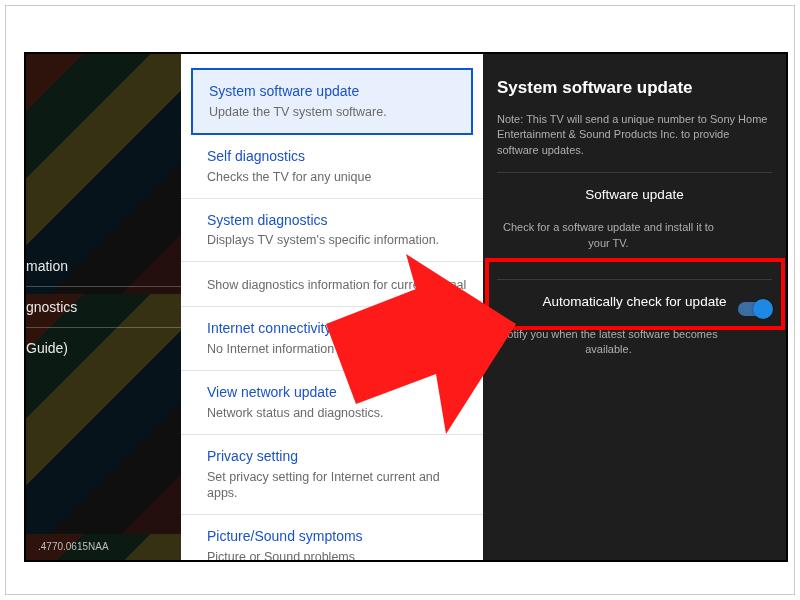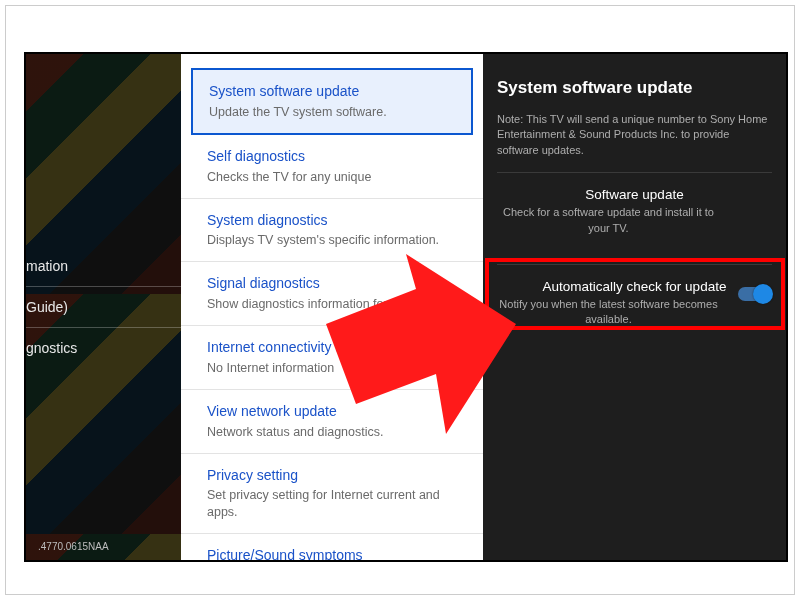--- a/index.html
+++ b/index.html
@@ -95,21 +95,21 @@
   .right-note { color: #aeaeae; font-size: 11px; line-height: 1.4; }
 
   .right-section {
     border-top: 1px solid #3a3a3a;
     padding: 14px 0 14px 0;
     margin-top: 14px;
     position: relative;
     text-align: center;
   }
   .right-sec-title { font-size: 13.5px; color: #fff; }
-  .right-sec-sub { font-size: 11px; color: #aeaeae; line-height: 1.4; margin-top: 3px; padding-right: 52px; }
+  .right-sec-sub { font-size: 11px; color: #aeaeae; line-height: 1.4; margin-top: 18px; padding-right: 52px; }
 
   .toggle {
     position: absolute; right: 2px; top: 22px;
     width: 32px; height: 14px;
     background: #3a6ea5;
     border-radius: 10px;
   }
   .toggle .knob {
     position: absolute; top: -3px; right: -3px;
     width: 20px; height: 20px;
@@ -136,22 +136,22 @@
 </head>
 <body>
 
 <div class="outer">
   <div class="tv-frame">
 
     <div class="bg-left"></div>
 
     <div class="left-items">
       <div class="left-item"><span>mation</span></div>
+      <div class="left-item"><span>gnostics</span></div>
       <div class="left-item"><span>Guide)</span></div>
-      <div class="left-item"><span>gnostics</span></div>
       <div class="left-version">.4770.0615NAA</div>
     </div>
 
     <div class="mid">
       <div class="mid-list">
 
         <div class="mid-item selected">
           <div class="mid-title">System software update</div>
           <div class="mid-sub">Update the TV system software.</div>
         </div>
@@ -160,21 +160,20 @@
           <div class="mid-title">Self diagnostics</div>
           <div class="mid-sub">Checks the TV for any unique</div>
         </div>
 
         <div class="mid-item">
           <div class="mid-title">System diagnostics</div>
           <div class="mid-sub">Displays TV system's specific information.</div>
         </div>
 
         <div class="mid-item">
-          <div class="mid-title">Signal diagnostics</div>
           <div class="mid-sub">Show diagnostics information for current signal</div>
         </div>
 
         <div class="mid-item">
           <div class="mid-title">Internet connectivity symptoms</div>
           <div class="mid-sub">No Internet information</div>
         </div>
 
         <div class="mid-item">
           <div class="mid-title">View network update</div>

